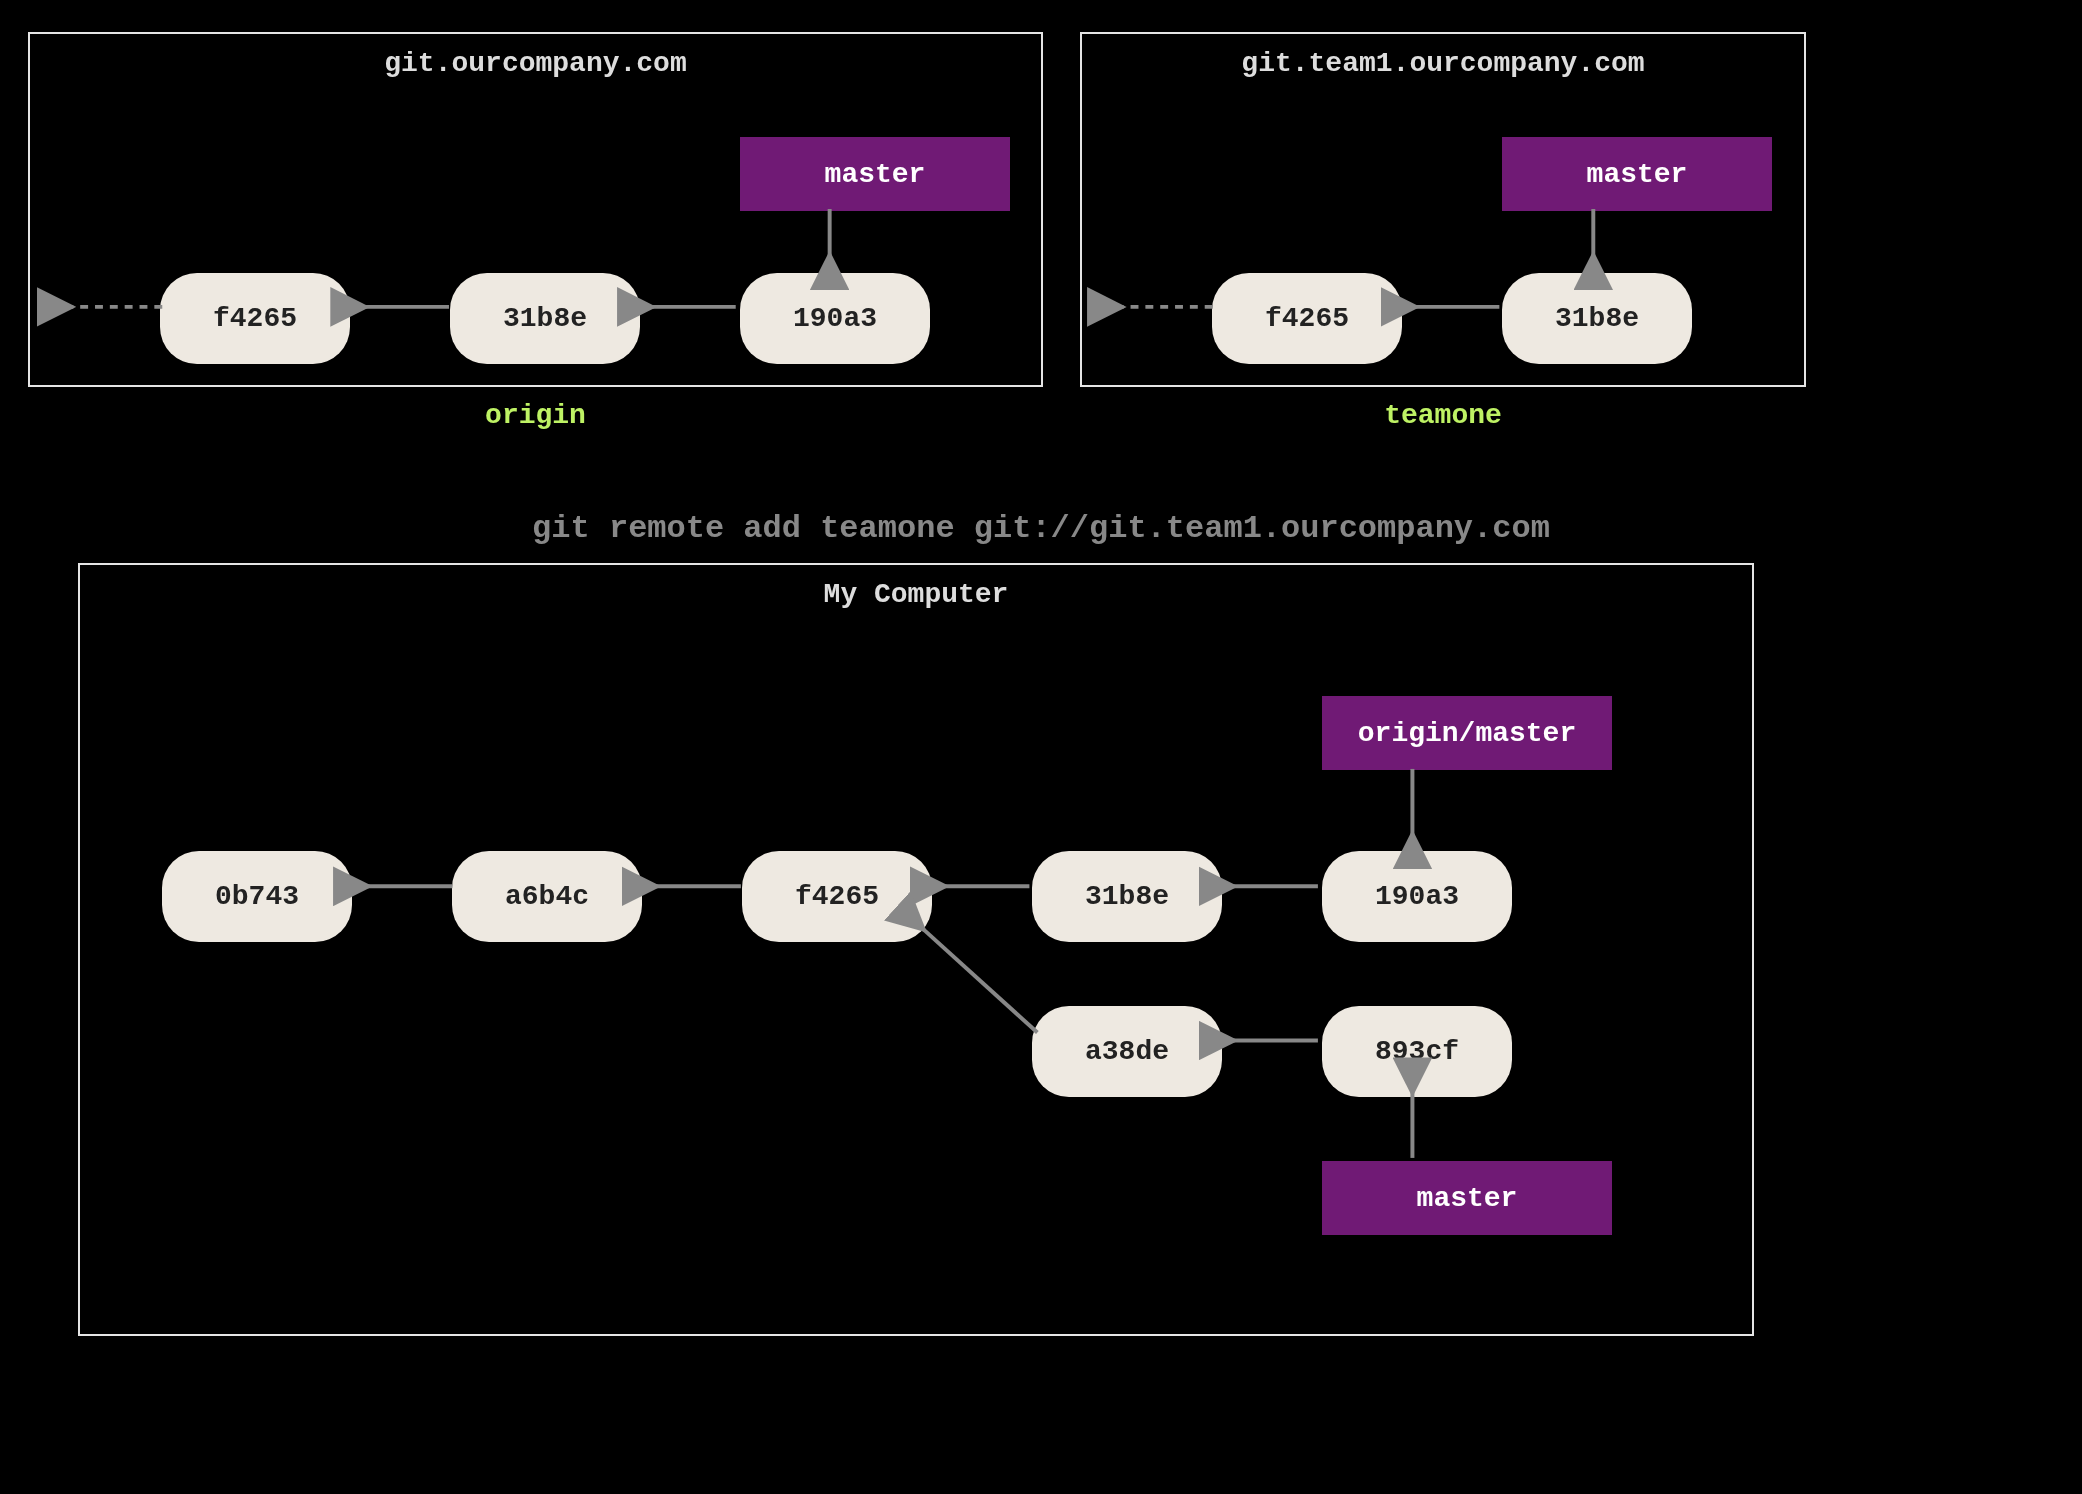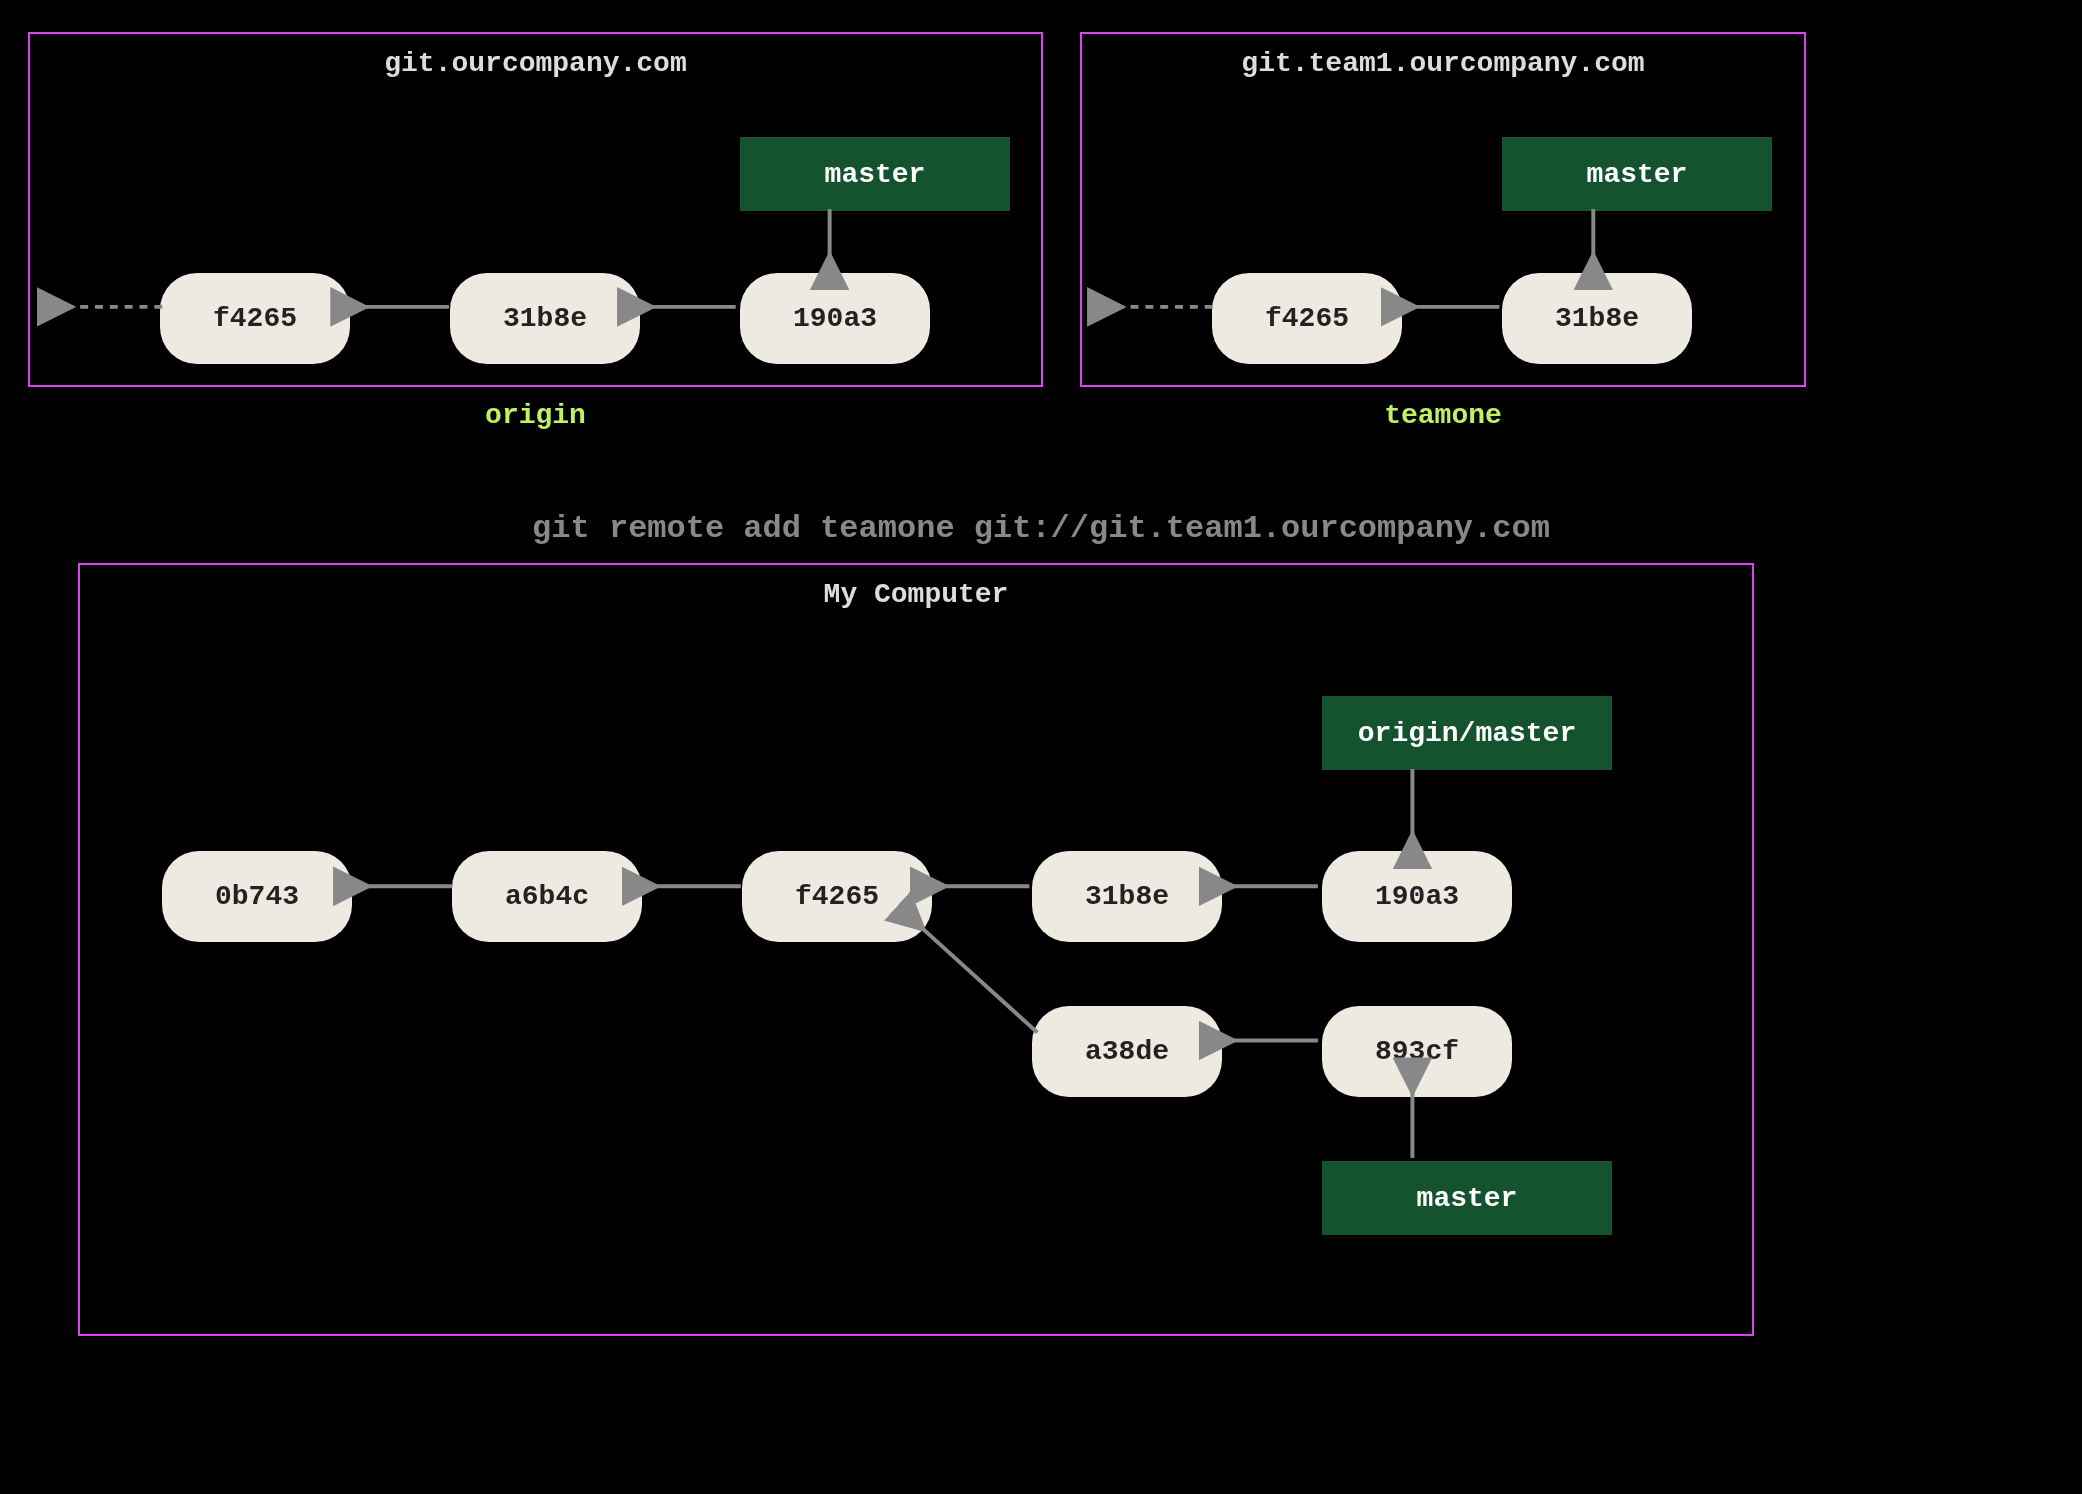--- a/index.html
+++ b/index.html
@@ -7,21 +7,21 @@
     padding: 0;
     background: #000;
     width: 2082px;
     height: 1494px;
     font-family: "Courier New", Courier, monospace;
     font-weight: bold;
     color: #aaa;
   }
   .panel {
     position: absolute;
-    border: 2px solid #d946ef;
+    border: 2px solid #e5e5e5;
     box-sizing: border-box;
   }
   .panel-title {
     position: absolute;
     top: 14px;
     left: 0;
     width: 100%;
     text-align: center;
     font-size: 28px;
     color: #ddd;
@@ -41,21 +41,21 @@
     border-radius: 37px;
     color: #222;
     font-size: 28px;
     display: flex;
     align-items: center;
     justify-content: center;
     box-sizing: border-box;
   }
   .branch {
     position: absolute;
-    background: #14532d;
+    background: #701a75;
     color: #fff;
     font-size: 28px;
     height: 74px;
     display: flex;
     align-items: center;
     justify-content: center;
     box-sizing: border-box;
   }
   .command {
     position: absolute;

